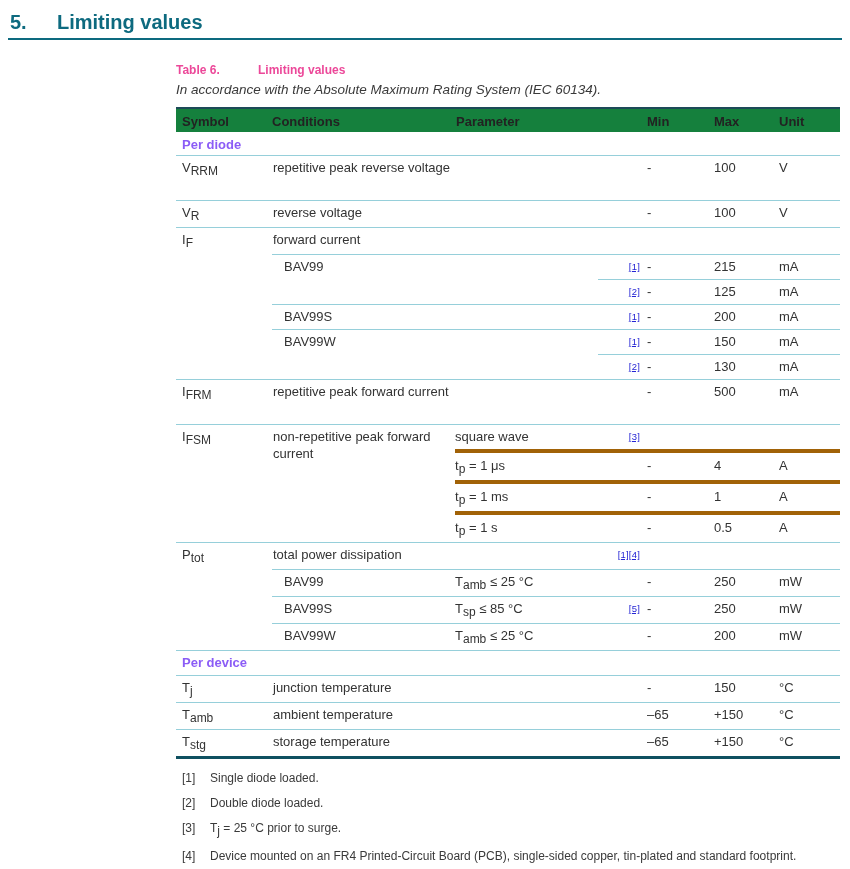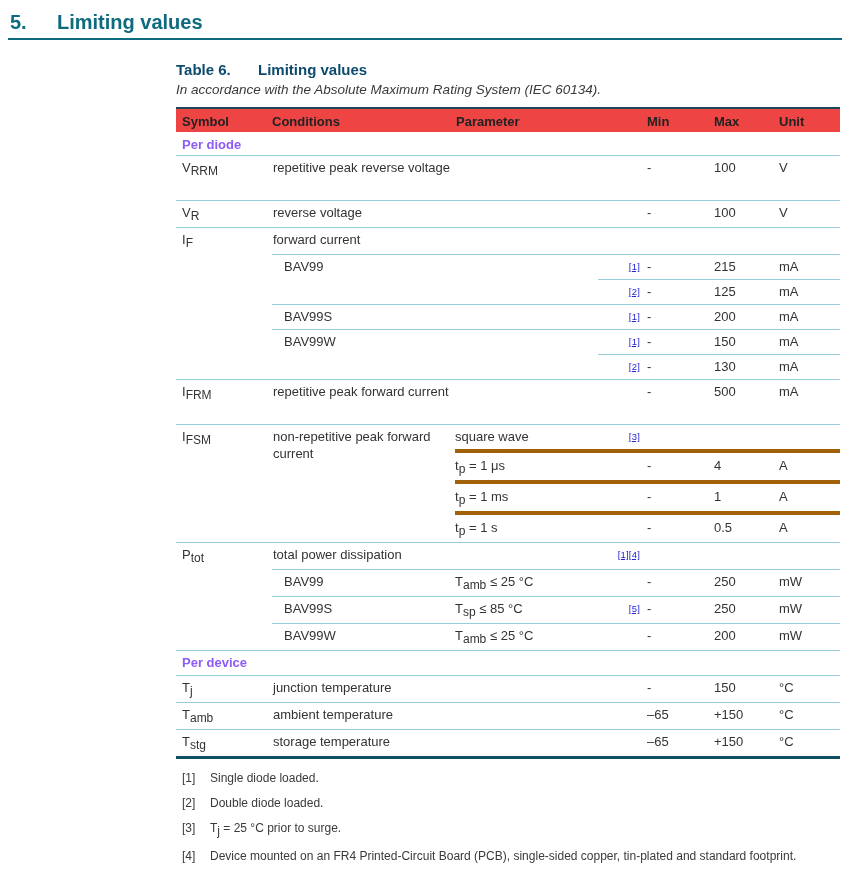--- a/index.html
+++ b/index.html
@@ -11,42 +11,42 @@
     position: relative;
     overflow: hidden;
   }
 
   
   .page-title { padding: 10px 0 0 10px; color: #0d6a7f; font-size: 20px; font-weight: bold; line-height: 24px; }
   .sec-num { display: inline-block; width: 47px; }
   .title-rule { height: 2px; background: #0d6a7f; margin: 4px 8px 0 8px; }
 
   
-  .table-caption { margin: 22px 0 0 176px; font-size: 15px; font-weight: bold; color: #0c4a6e; line-height: 16px; }
+  .table-caption { margin: 22px 0 0 176px; font-size: 12px; font-weight: bold; color: #ec4899; line-height: 16px; }
   .cap-label { display: inline-block; width: 82px; }
   .table-subtitle { margin: 3px 0 9px 176px; font-size: 13.5px; font-style: italic; color: #3a3a3a; line-height: 17px; }
 
   
   .lv-table { position: relative; width: 664px; margin-left: 176px; border-bottom: 3px solid #0e5060; }
   .tr { position: relative; display: grid; grid-template-columns: 96px 183px 143px 45px 67px 65px 65px; min-height: 25px; }
   .tr.h2 { min-height: 45px; }
   .tr.h-sec { min-height: 23px; }
   .rule { position: absolute; top: 0; right: 0; height: 1px; background: #96cfda; }
   .rule-full  { left: 0; }
   .rule-param { left: 96px; }
   .rule-ref   { left: 422px; }
   .td { padding: 4px 2px 2px 4px; font-size: 13px; line-height: 17px; color: #333333; }
   .c-sym { padding-left: 6px; }
   .c-par { padding-left: 1px; }
   .c-par.indent { padding-left: 12px; }
   .c-con { padding-left: 0; }
   .c-ref { text-align: right; padding-right: 3px; }
   .c-min, .c-max, .c-unit { padding-left: 4px; }
 
-  .thead { background: #ef4444; border-top: 2px solid #1d4a58; }
+  .thead { background: #15803d; border-top: 2px solid #1d4a58; }
   .thead .td { font-weight: bold; color: #222222; }
 
   .section-row .td { grid-column: 1 / -1; color: #8b5cf6; font-weight: bold; padding-left: 6px; }
 
   .sub { font-size: 12px; vertical-align: -3px; }
   .ref { font-size: 9.5px; vertical-align: 3px; color: #2525d4; text-decoration: underline; cursor: pointer; letter-spacing: 0.2px; }
 
   
   .tr-group { position: relative; display: grid; grid-template-columns: 96px 183px 385px; }
   .sub-rows { display: block; }

